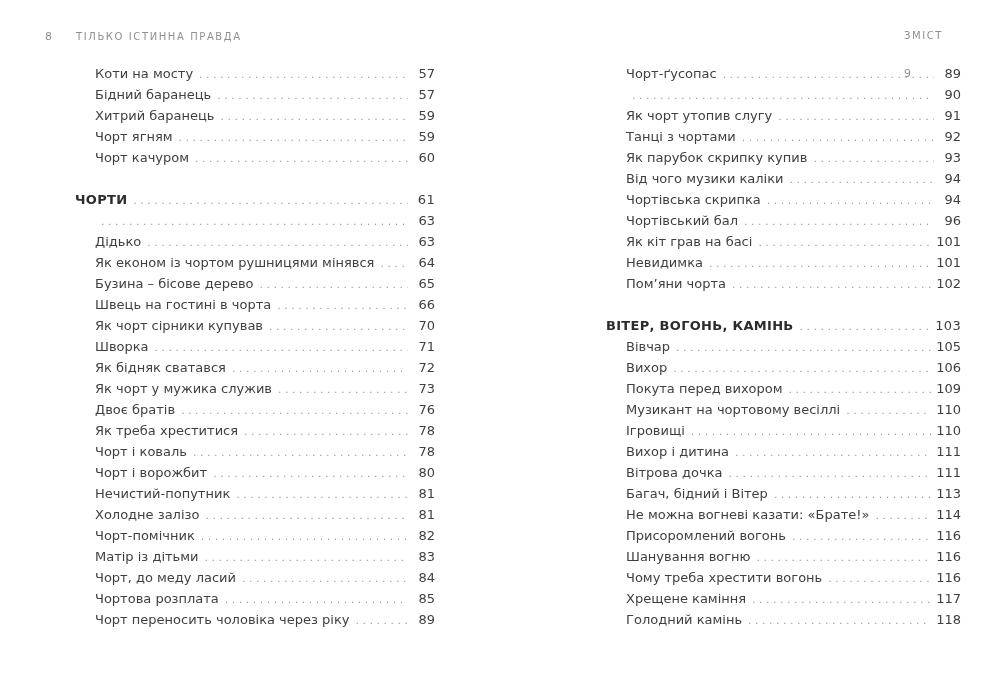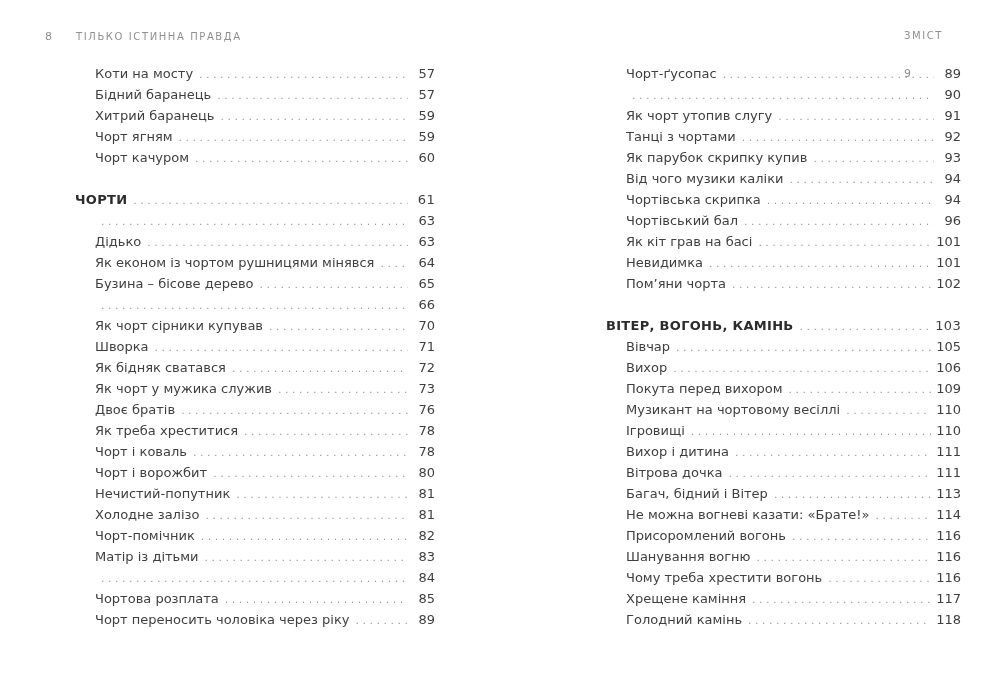--- a/index.html
+++ b/index.html
@@ -137,20 +137,21 @@
           <span class="title">Як економ із чортом рушницями мінявся</span>
           <span class="leader">..........................................................................................</span>
           <span class="pg">64</span>
         </div>
         <div class="toc-row">
           <span class="title">Бузина – бісове дерево</span>
           <span class="leader">..........................................................................................</span>
           <span class="pg">65</span>
         </div>
         <div class="toc-row">
+          <span class="title">Швець на гостині в чорта</span>
           <span class="leader">..........................................................................................</span>
           <span class="pg">66</span>
         </div>
         <div class="toc-row">
           <span class="title">Як чорт сірники купував</span>
           <span class="leader">..........................................................................................</span>
           <span class="pg">70</span>
         </div>
         <div class="toc-row">
           <span class="title">Шворка</span>
@@ -201,20 +202,21 @@
           <span class="title">Чорт-помічник</span>
           <span class="leader">..........................................................................................</span>
           <span class="pg">82</span>
         </div>
         <div class="toc-row">
           <span class="title">Матір із дітьми</span>
           <span class="leader">..........................................................................................</span>
           <span class="pg">83</span>
         </div>
         <div class="toc-row">
+          <span class="title">Чорт, до меду ласий</span>
           <span class="leader">..........................................................................................</span>
           <span class="pg">84</span>
         </div>
         <div class="toc-row">
           <span class="title">Чортова розплата</span>
           <span class="leader">..........................................................................................</span>
           <span class="pg">85</span>
         </div>
         <div class="toc-row">
           <span class="title">Чорт переносить чоловіка через ріку</span>

